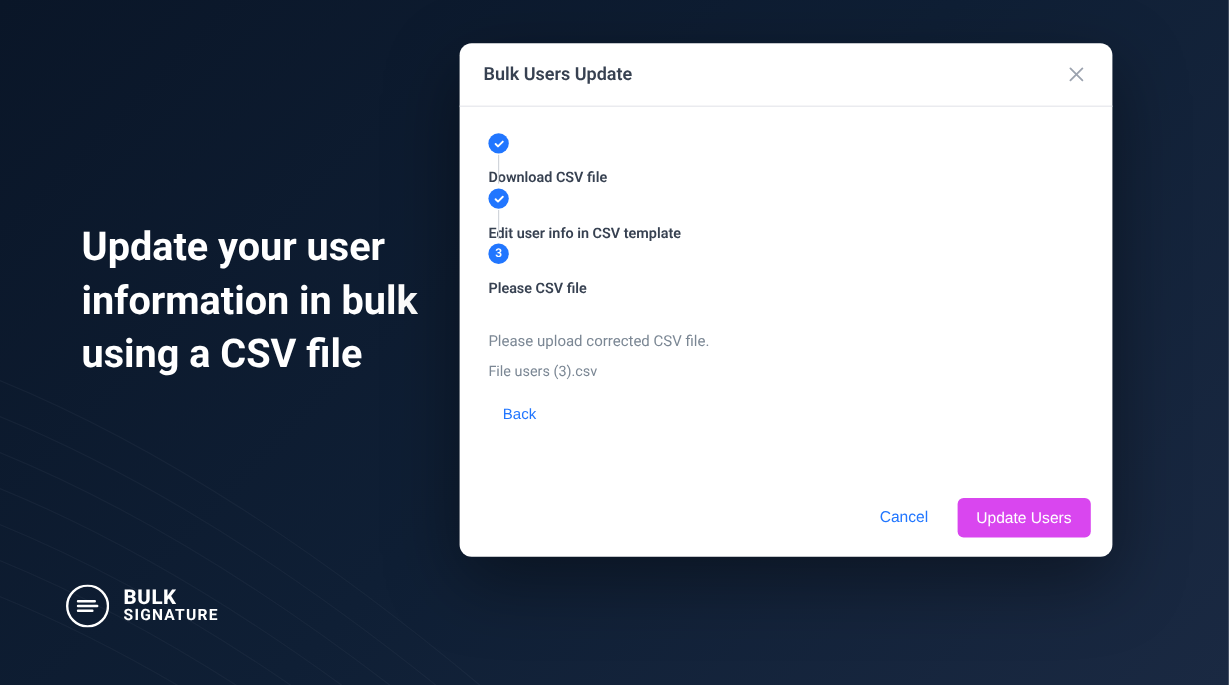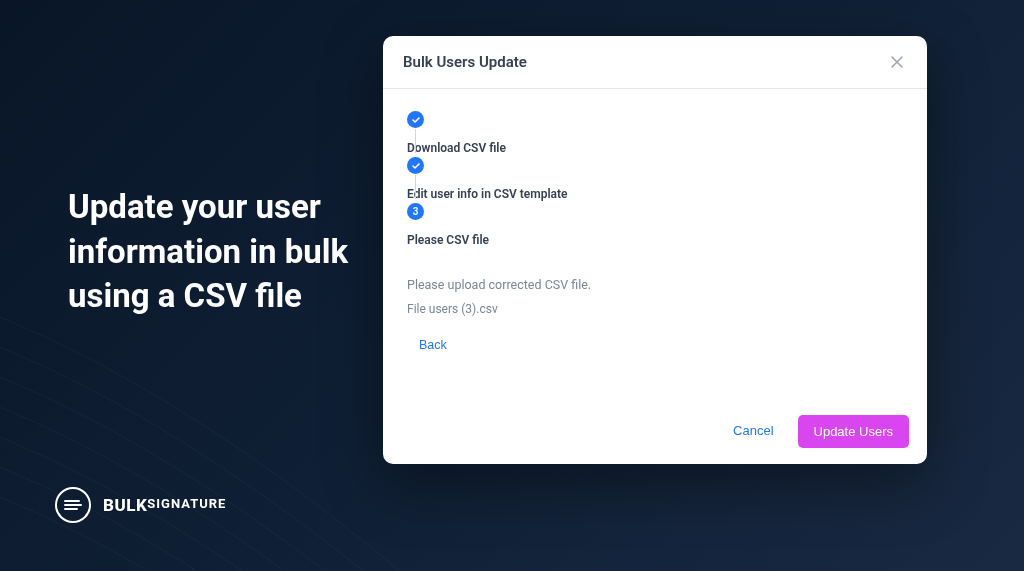--- a/index.html
+++ b/index.html
@@ -42,21 +42,21 @@
       display: flex;
       align-items: center;
       gap: 12px;
     }
     .logo-mark {
       width: 36px;
       height: 36px;
     }
     .logo-text {
       display: flex;
-      flex-direction: row;
+      flex-direction: column;
       color: #ffffff;
       line-height: 1;
     }
     .logo-bulk {
       font-size: 17px;
       font-weight: 800;
       letter-spacing: 0.5px;
     }
     .logo-sig {
       font-size: 13px;

